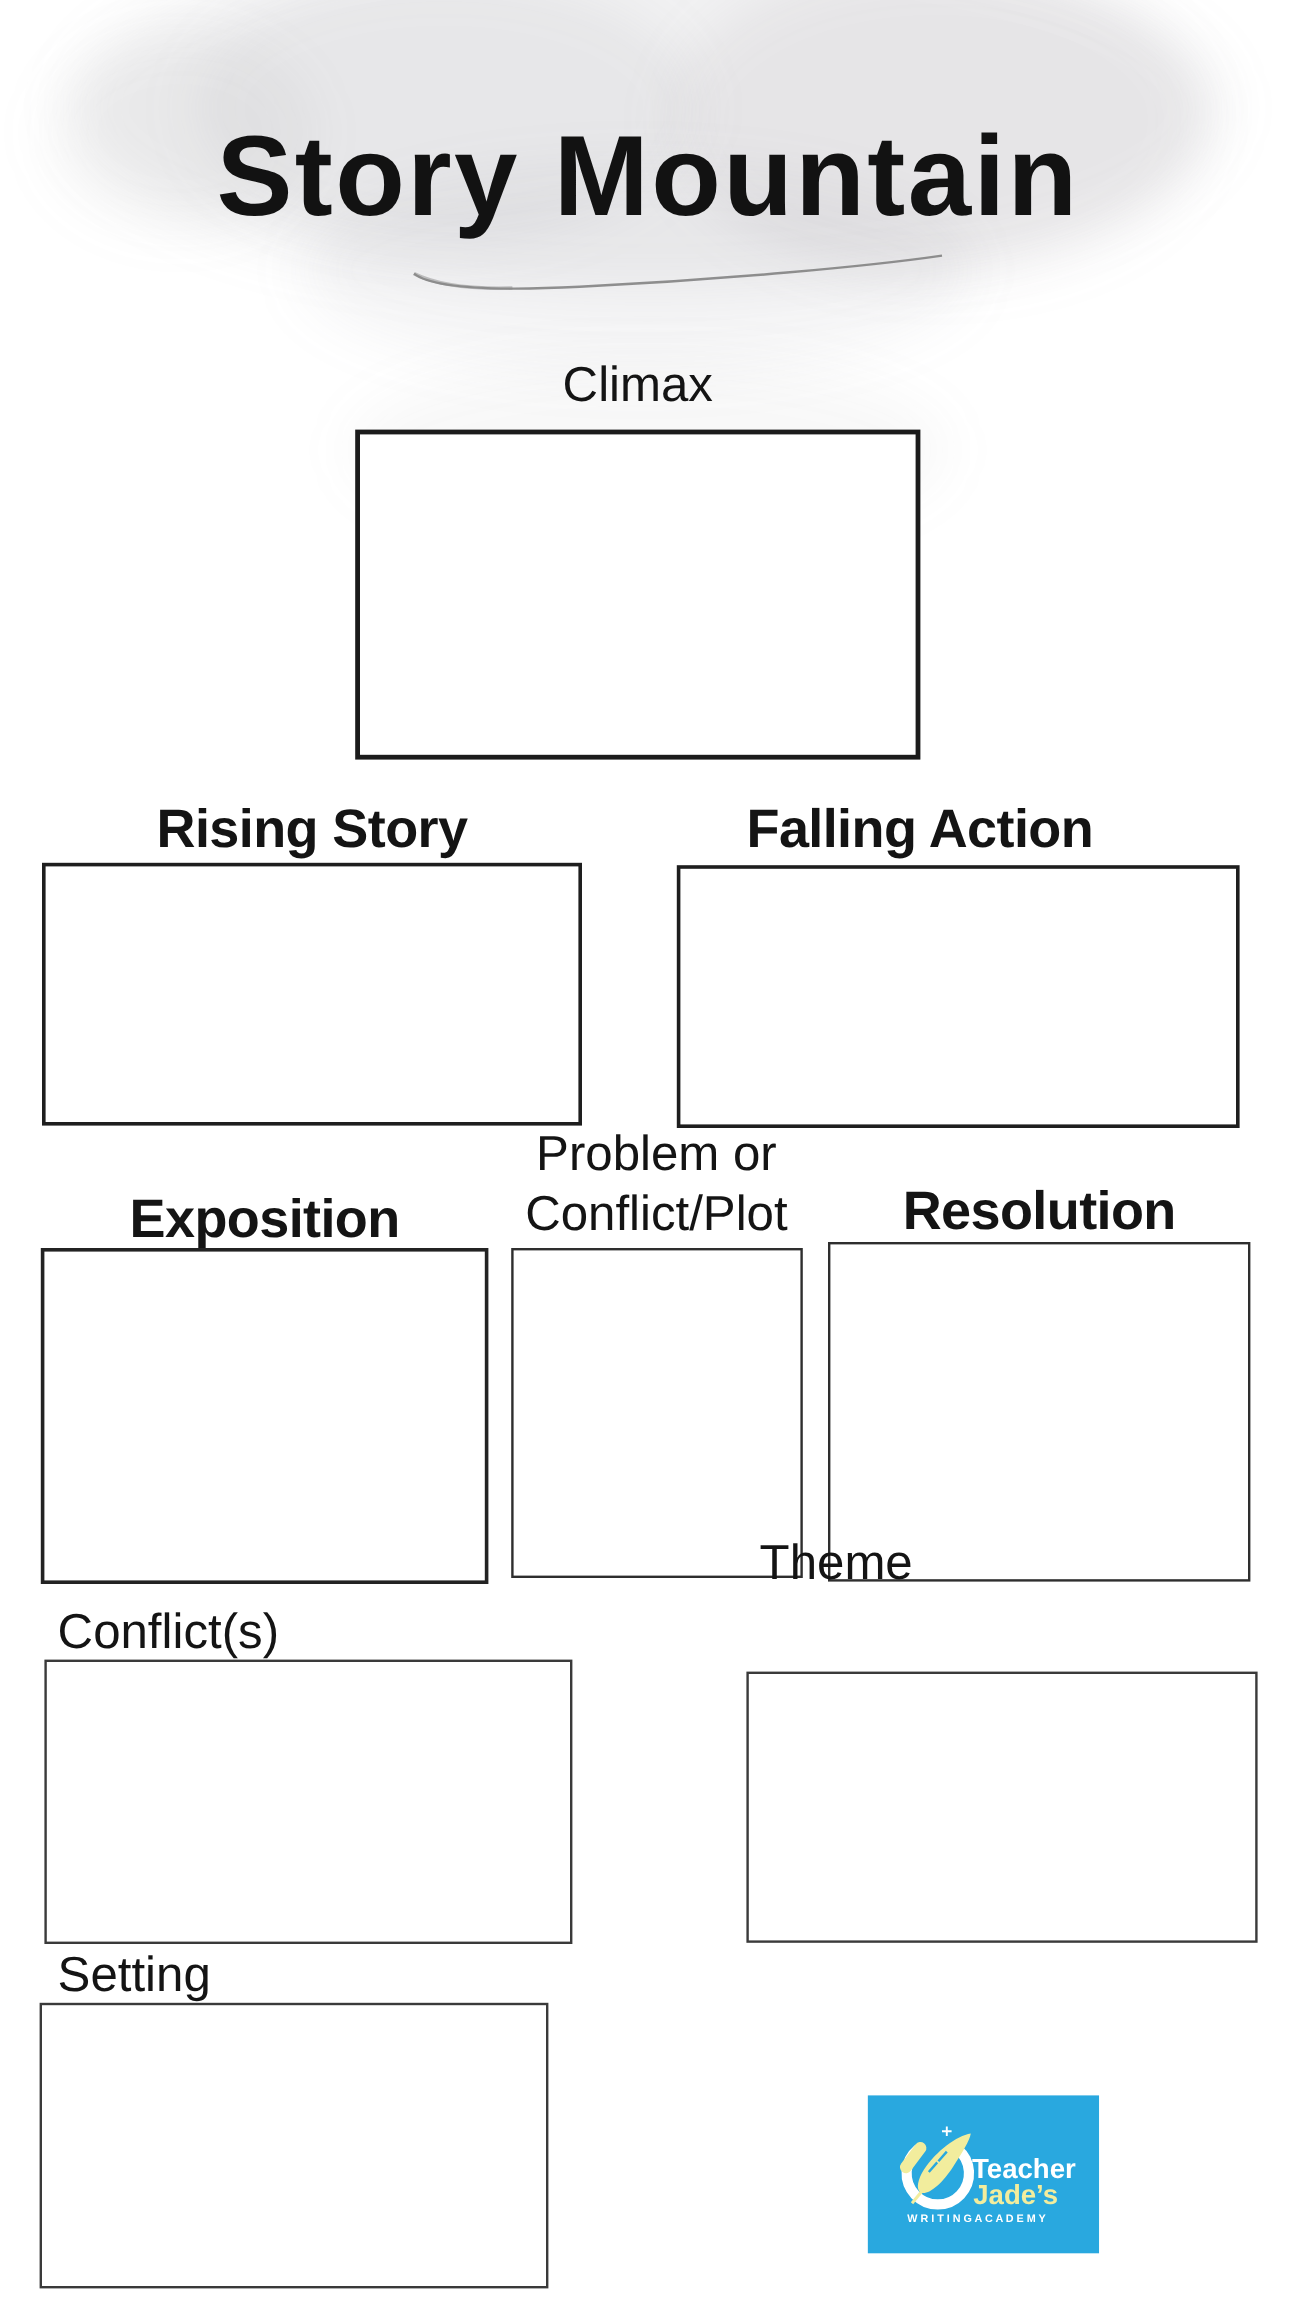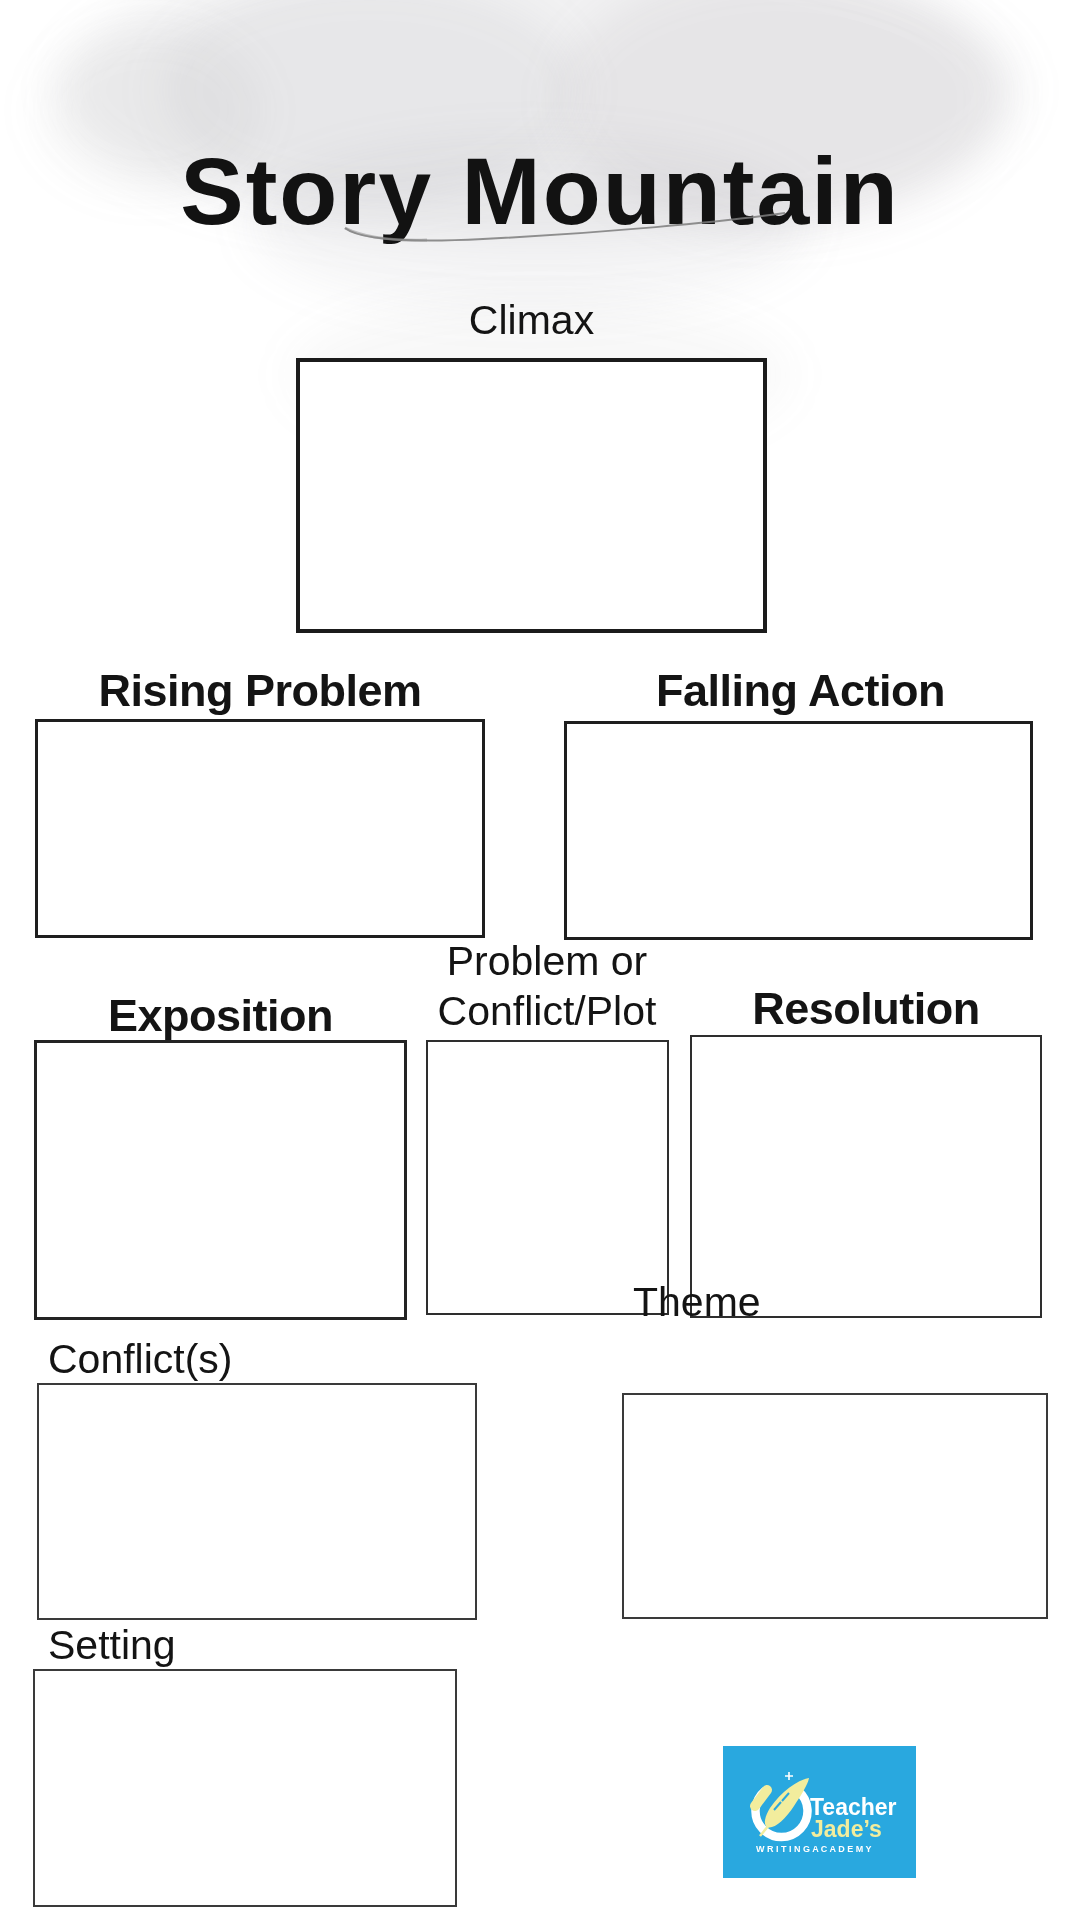--- a/index.html
+++ b/index.html
@@ -19,21 +19,20 @@
   .b4{left:250px;top:140px;width:560px;height:170px;background:rgba(120,115,125,0.07);}
   .b5{left:290px;top:300px;width:500px;height:150px;background:rgba(120,115,125,0.05);}
   .b6{left:40px;top:30px;width:220px;height:160px;background:rgba(120,115,125,0.06);}
 
   .title{
     position:absolute;left:0;right:0;top:100px;
     text-align:center;
     font-size:95px;line-height:1.0;
     font-weight:700;letter-spacing:2px;
     color:#121212;
-    margin-top:44px;
   }
   .swoosh{position:absolute;left:335px;top:206px;}
 
   .lbl{position:absolute;font-size:41px;line-height:1.15;color:#141414;white-space:nowrap;}
   .lbl.center{text-align:center;}
   .lbl.bold{font-weight:700;letter-spacing:-0.5px;font-size:45px;}
 
   .box{position:absolute;background:#ffffff;box-sizing:border-box;}
 
   .logo{position:absolute;left:723px;top:1746px;width:193px;height:132px;}
@@ -53,24 +52,24 @@
   <div class="title">Story Mountain</div>
 
   <svg class="swoosh" width="460" height="42" viewBox="0 0 460 42">
     <path d="M10,22 C24,33 68,37 148,33 C268,27 388,16 450,7" fill="none" stroke="#7d7d7d" stroke-width="2" opacity="0.85"></path>
     <path d="M10,22 C28,31 58,35 92,34" fill="none" stroke="#8a8a8a" stroke-width="3" opacity="0.5"></path>
   </svg>
 
   <div class="lbl center" style="left:296px;top:297px;width:471px;">Climax</div>
   <div class="box" style="left:296px;top:358px;width:471px;height:275px;border:4px solid #1b1b1b;"></div>
 
-  <div class="lbl bold center" style="left:35px;top:665px;width:450px;">Rising Problem</div>
+  <div class="lbl bold center" style="left:35px;top:665px;width:450px;">Rising Story</div>
   <div class="box" style="left:35px;top:719px;width:450px;height:219px;border:3px solid #1e1e1e;"></div>
 
-  <div class="lbl bold center" style="left:566px;top:665px;width:469px;">Falling Action</div>
+  <div class="lbl bold center" style="left:532px;top:665px;width:469px;">Falling Action</div>
   <div class="box" style="left:564px;top:721px;width:469px;height:219px;border:3px solid #1e1e1e;"></div>
 
   <div class="lbl center" style="left:397px;top:988px;width:300px;">Conflict/Plot</div>
   <div class="lbl center" style="left:397px;top:938px;width:300px;">Problem or</div>
   <div class="box" style="left:426px;top:1040px;width:243px;height:275px;border:2px solid #2e2e2e;"></div>
 
   <div class="lbl bold center" style="left:34px;top:990px;width:373px;">Exposition</div>
   <div class="box" style="left:34px;top:1040px;width:373px;height:280px;border:3px solid #232323;"></div>
 
   <div class="lbl bold center" style="left:690px;top:983px;width:352px;">Resolution</div>

